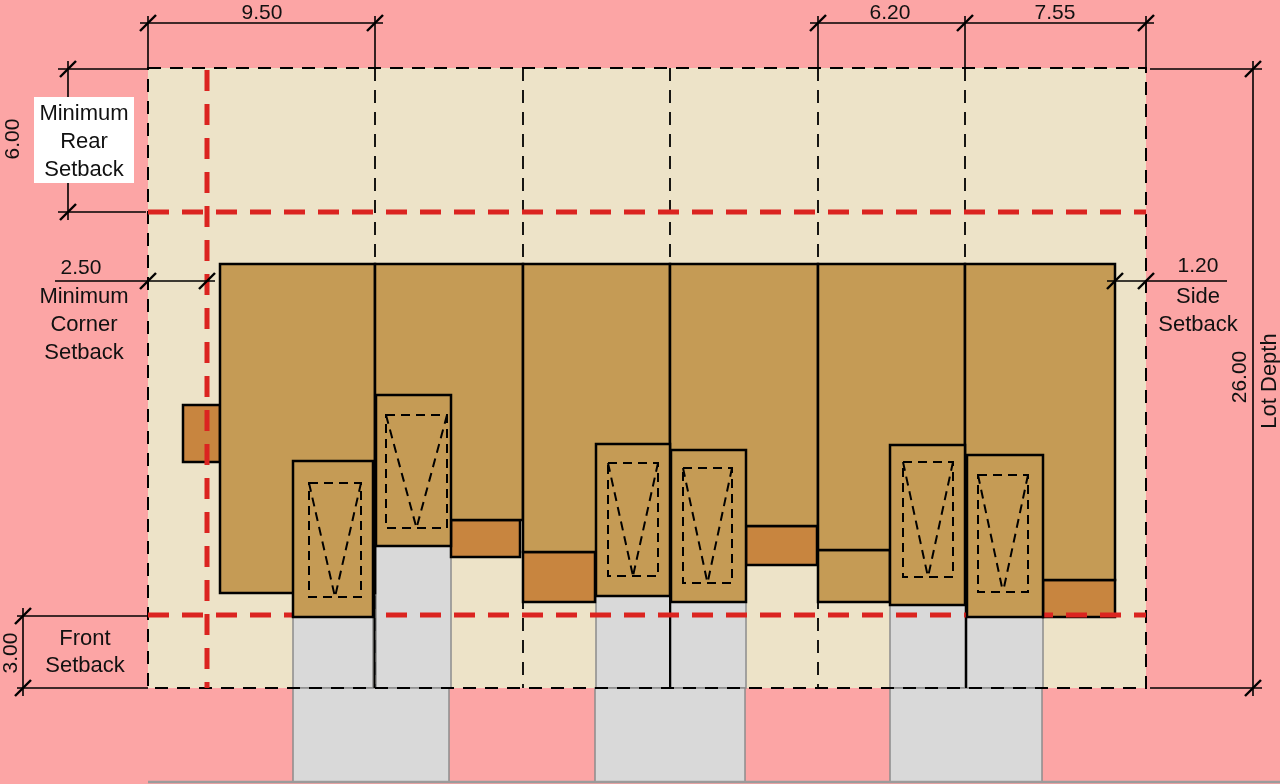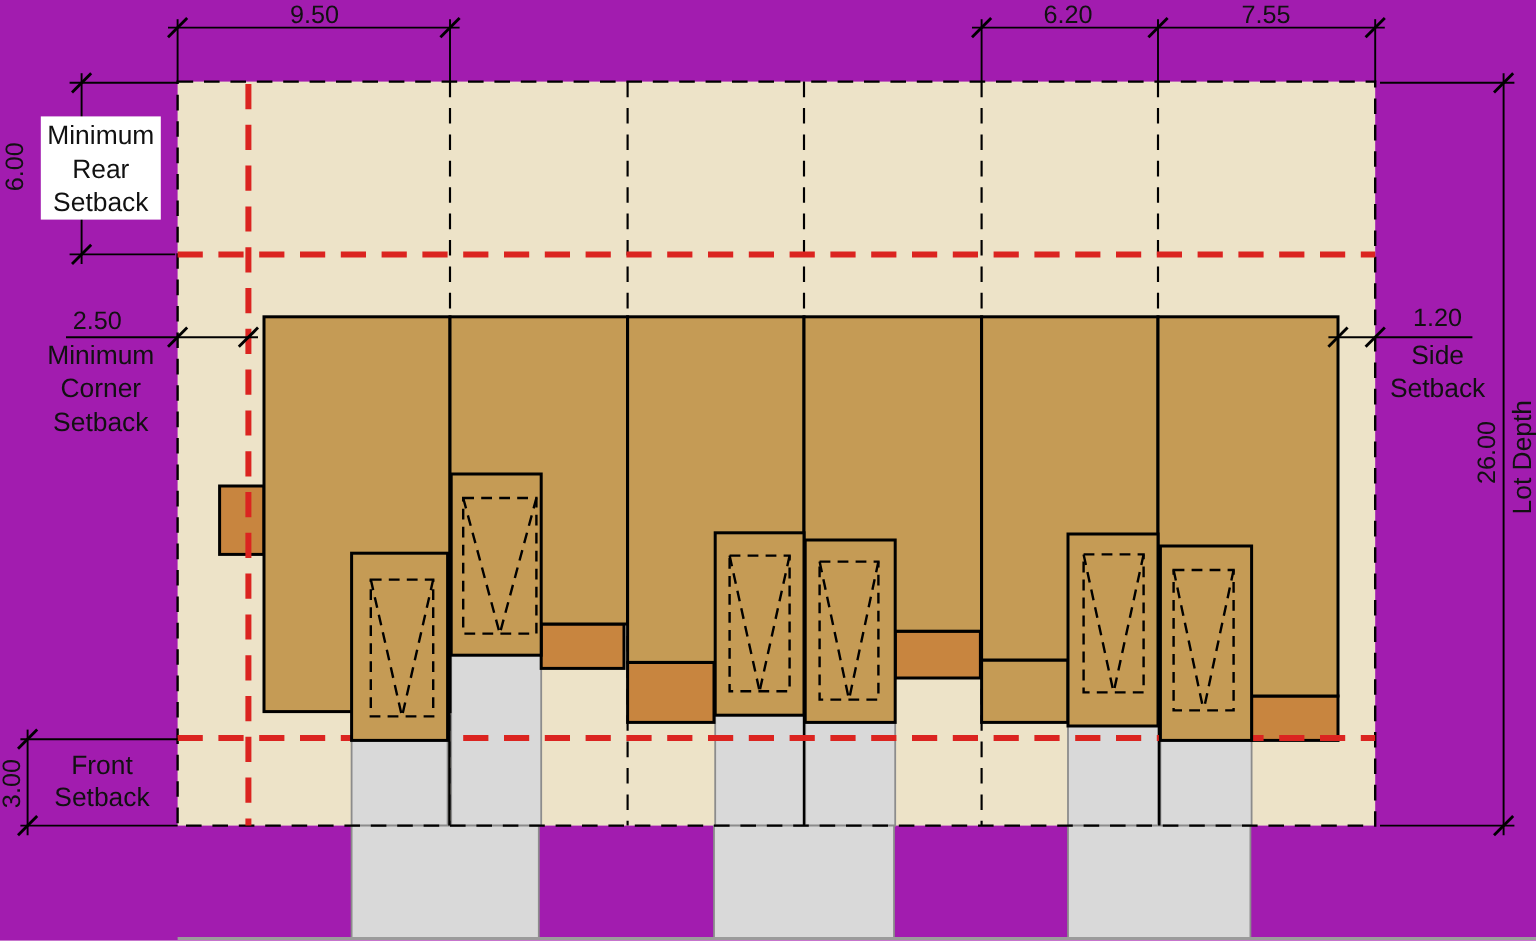--- a/index.html
+++ b/index.html
@@ -1,16 +1,16 @@
 <!DOCTYPE html>
 <html style="--lot: #EDE3C8; --building: #C59B55; --porch: #C8853F; --driveway: #D9D9D9; --drivewayBorder: #8C8C8C; --setback: #DB2420; --street: #9B9B9B;"><head>
 <meta charset="utf-8">
 <style>
   html,body{margin:0;padding:0;background:#ffffff;}
-  .stage{position:relative;width:1280px;height:784px;background:#a21caf;overflow:hidden;}
+  .stage{position:relative;width:1280px;height:784px;background:#fca5a5;overflow:hidden;}
   svg{display:block;}
   
   .lot-fill{fill:var(--lot);stroke:none;}
   .boundary{fill:none;stroke:#000;stroke-width:2;stroke-dasharray:13 9;}
   .lotline{stroke:#000;stroke-width:1.8;stroke-dasharray:13 9;fill:none;}
   .building{fill:var(--building);stroke:#000;stroke-width:2.5;}
   .porch{fill:var(--porch);stroke:#000;stroke-width:2.5;}
   .frontsec{fill:var(--building);stroke:#000;stroke-width:2.5;}
   .driveway{fill:var(--driveway);stroke:var(--drivewayBorder);stroke-width:1.5;}
   .redline{stroke:var(--setback);stroke-width:5;stroke-dasharray:21 13;fill:none;stroke-linecap:butt;}

